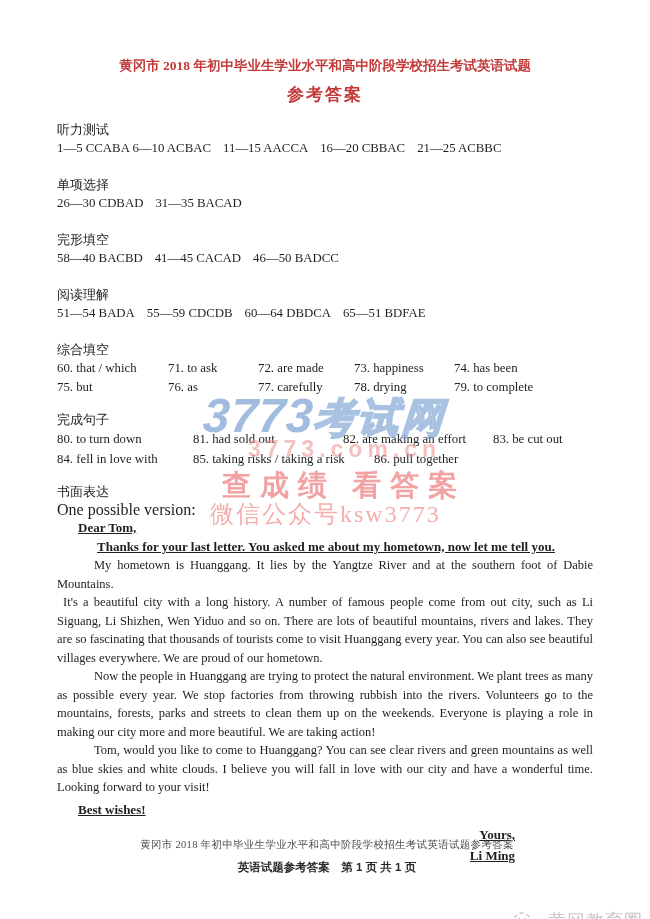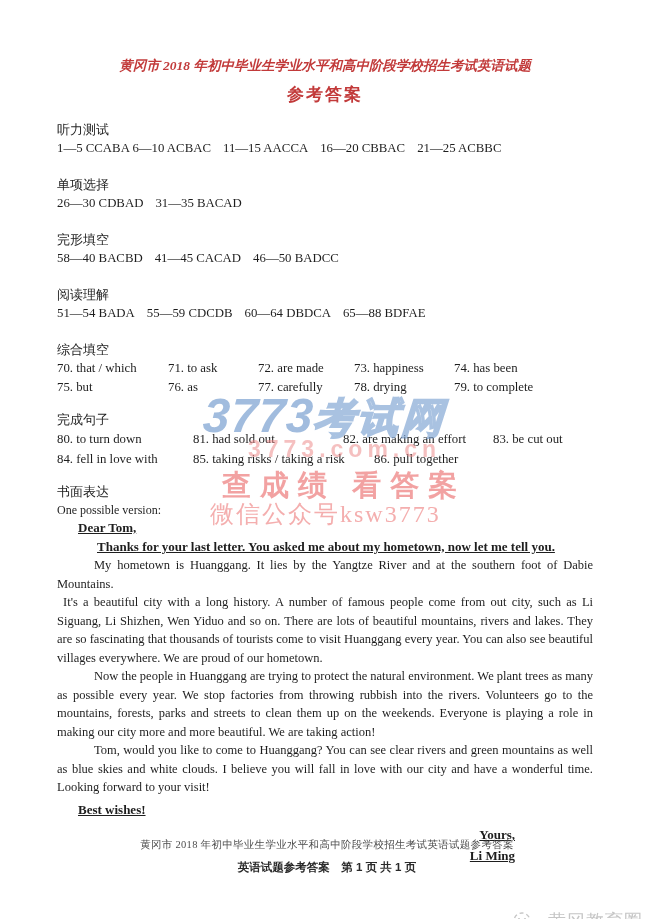--- a/index.html
+++ b/index.html
@@ -12,40 +12,39 @@
     color:#1e1e1e;
   }
   .content{padding:58px 57px 0 57px;}
   .title{
     text-align:center;
     color:#c23a3a;
     font-weight:bold;
     font-size:13.5px;
     line-height:16px;
     margin:0 0 10px 0;
-    font-style:italic;
   }
   .subtitle{
     text-align:center;
     color:#c23a3a;
     font-weight:bold;
     font-size:17px;
     letter-spacing:2px;
     line-height:22px;
     margin:0 0 15px 0;
   }
   .sec{margin-bottom:19px;}
   .sec-h{font-size:13px;line-height:18px;}
   .ans-row{display:flex;column-gap:12px;font-size:12.8px;line-height:18px;white-space:nowrap;}
   .grid5{display:grid;grid-template-columns:111px 90px 96px 100px auto;font-size:12.8px;line-height:19px;}
   .grid4{display:grid;grid-template-columns:136px 150px 150px auto;font-size:12.8px;line-height:20px;}
   .grid3{display:grid;grid-template-columns:136px 181px auto;font-size:12.8px;line-height:20px;}
   .sec-tight{margin-bottom:14px;}
   .writing{font-size:12.8px;line-height:18px;}
-  .version-note{font-size:12px;line-height:18px;}
+  .version-note{font-size:16px;line-height:18px;}
   .bold-u{font-weight:bold;text-decoration:underline;}
   .salutation{margin-left:21px;font-size:13px;line-height:18.5px;}
   .opening{margin-left:40px;font-size:13px;line-height:18.5px;}
   .letter p{margin:0;font-size:12.5px;line-height:18.5px;text-align:justify;}
   .p-first{text-indent:37px;}
   .p-small-indent{text-indent:6px;}
   .closing{margin-left:21px;margin-top:4px;font-size:13px;line-height:18.5px;}
   .signature{text-align:right;padding-right:78px;margin-top:6px;font-size:13px;line-height:20px;}
   .signature div{margin-bottom:1px;}
   .footer{position:absolute;left:2px;width:650px;text-align:center;}
@@ -125,28 +124,28 @@
         <span>46—50 BADCC</span>
       </div>
     </div>
 
     <div class="sec">
       <div class="sec-h">阅读理解</div>
       <div class="ans-row">
         <span>51—54 BADA</span>
         <span>55—59 CDCDB</span>
         <span>60—64 DBDCA</span>
-        <span>65—88 BDFAE</span>
+        <span>65—51 BDFAE</span>
       </div>
     </div>
 
     <div class="sec sec-tight">
       <div class="sec-h">综合填空</div>
       <div class="grid5">
-        <span>70. that / which</span>
+        <span>60. that / which</span>
         <span>71. to ask</span>
         <span>72. are made</span>
         <span>73. happiness</span>
         <span>74. has been</span>
       </div>
       <div class="grid5">
         <span>75. but</span>
         <span>76. as</span>
         <span>77. carefully</span>
         <span>78. drying</span>

